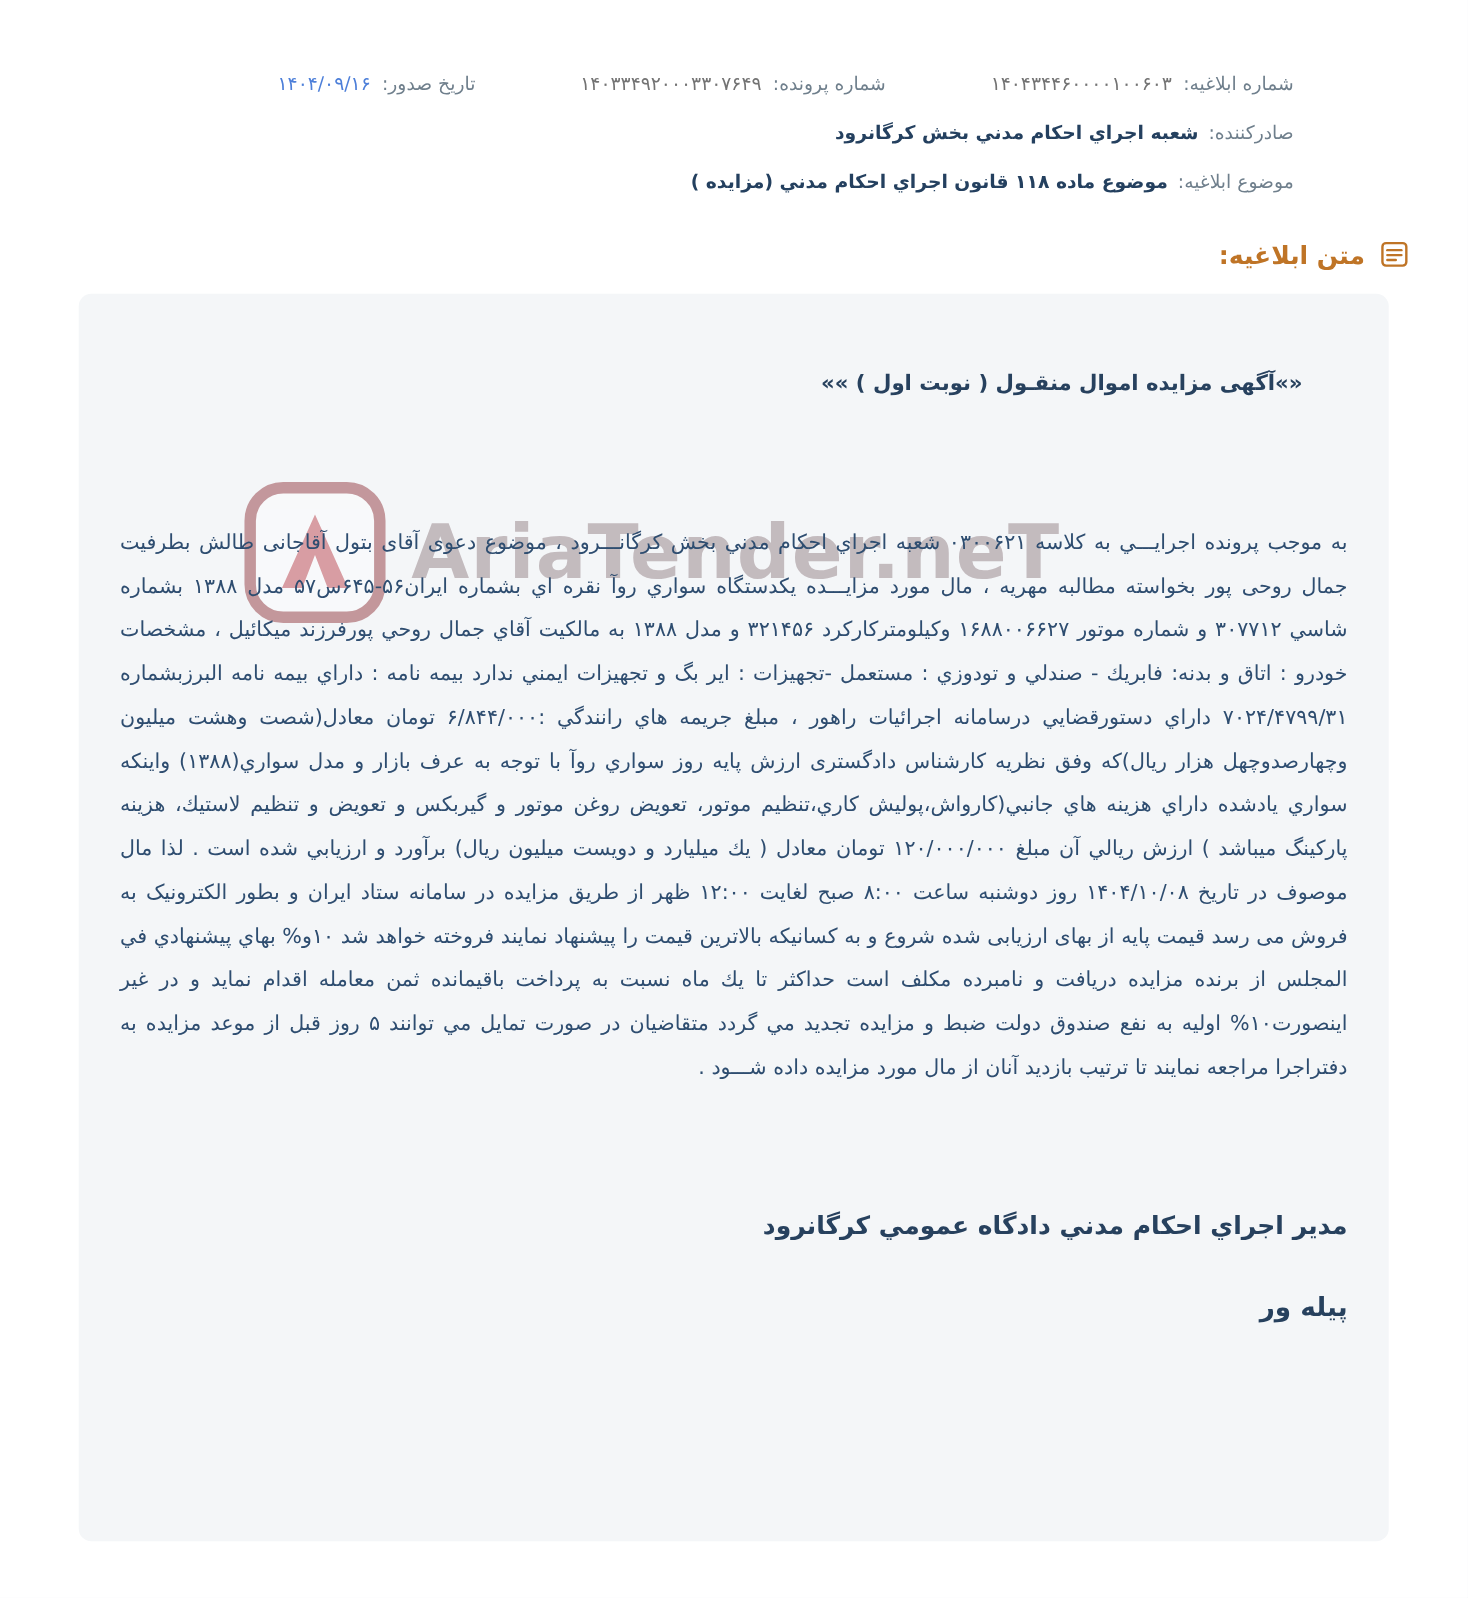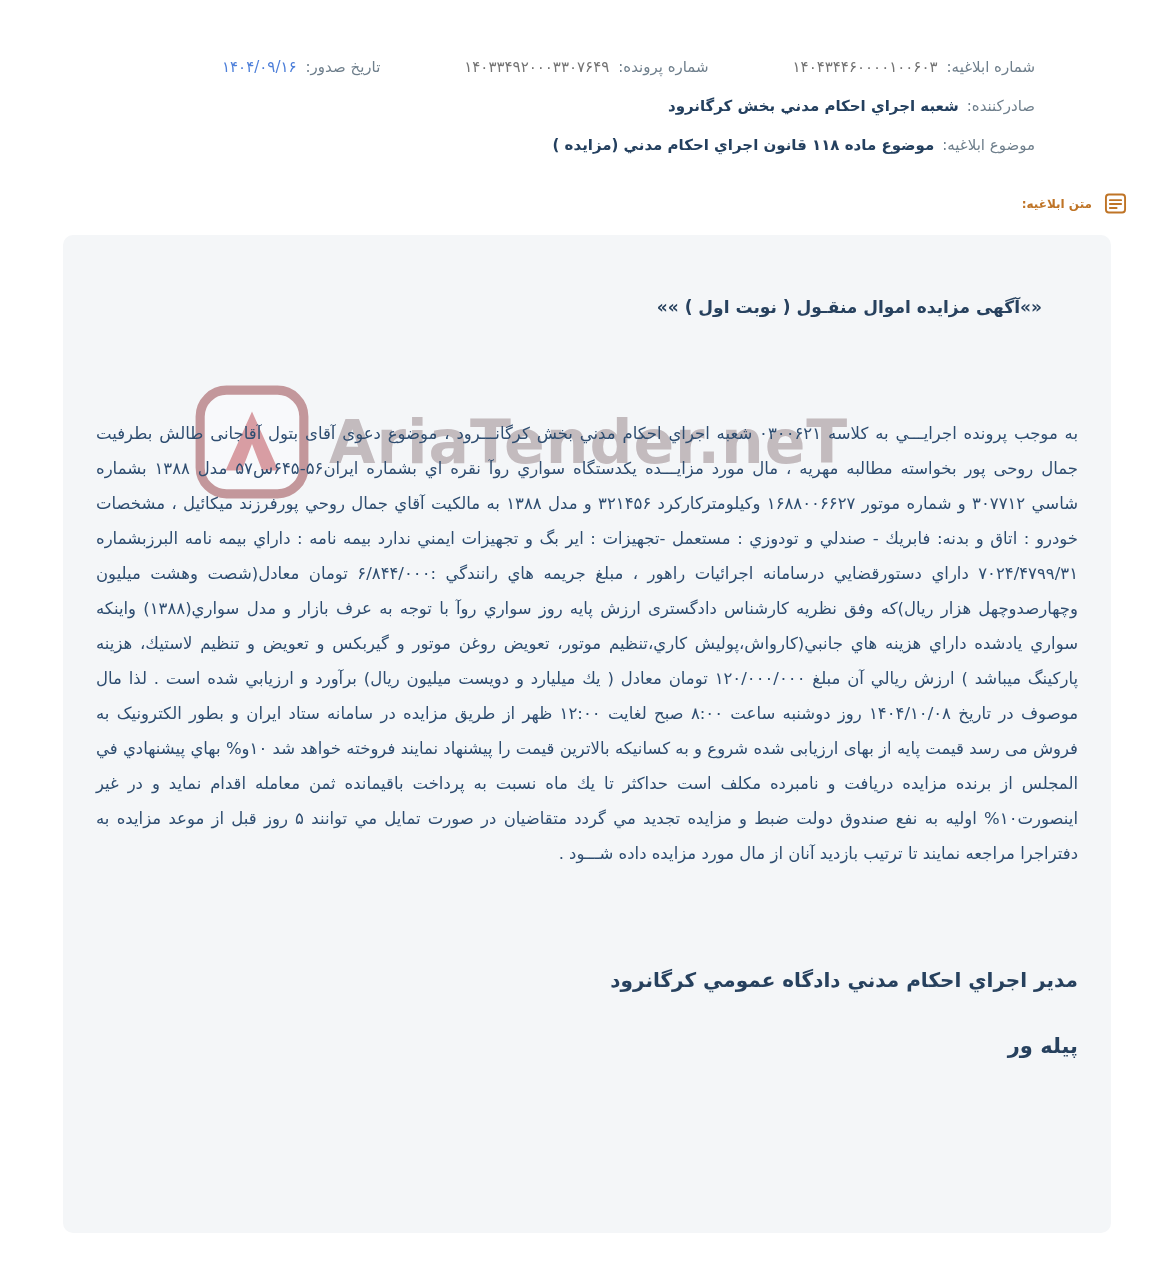--- a/index.html
+++ b/index.html
@@ -20,21 +20,21 @@
     padding: 0 139px 0 222px; font-size: 15px;
   }
   .meta-item { display: flex; gap: 9px; align-items: baseline; white-space: nowrap; }
   .label { color: #6f7f8c; }
   .value-teal { color: #737373; }
   .value-blue { color: #4d7fd9; }
   .info-row { padding: 0 139px; margin-top: 21px; font-size: 15px; display: flex; gap: 8px; align-items: baseline; }
   .bold-dark { color: #24405f; font-weight: bold; }
 
   .notice-label-row { display: flex; align-items: center; gap: 10px; padding: 0 45px; margin-top: 36px; }
-  .notice-label { color: #bf7426; font-weight: bold; font-size: 12px; }
+  .notice-label { color: #bf7426; font-weight: bold; font-size: 20px; }
   .doc-icon { width: 27px; height: 27px; flex: 0 0 auto; }
 
   
   .notice-card {
     position: relative;
     margin: 18px 63px 0;
     background: #f4f6f8;
     border-radius: 10px;
     min-height: 998px;
     padding: 62px 33px 40px;

